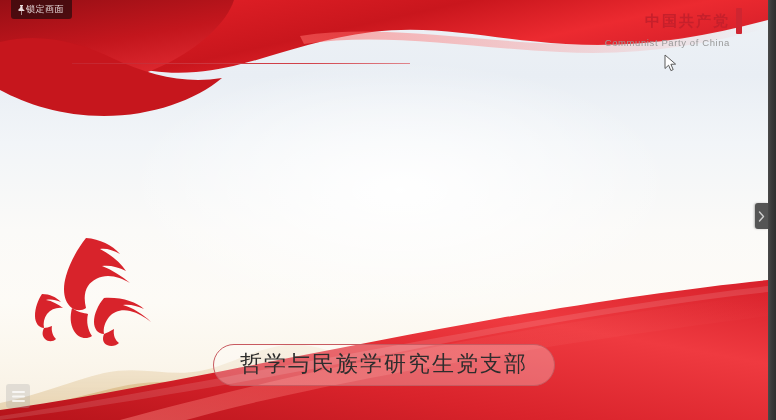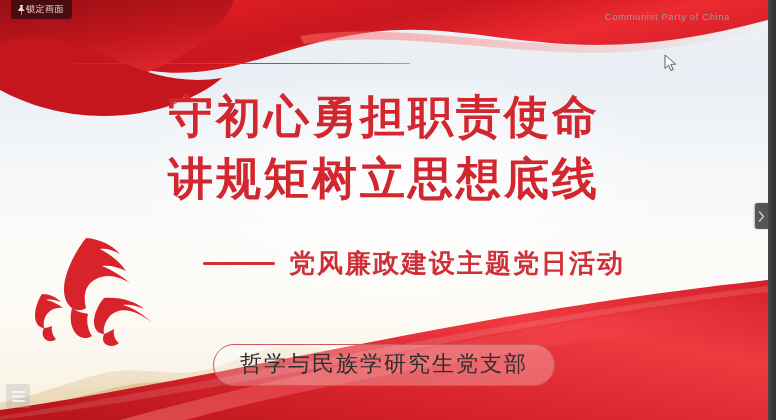--- a/index.html
+++ b/index.html
@@ -231,34 +231,28 @@
                  C62,118 26,106 0,92 Z" fill="#c6161d"></path>
 
         <path d="M300,38 C380,26 460,42 560,46 C640,49 706,38 768,22 L768,30
                  C700,48 636,58 560,54 C462,49 382,34 304,46 Z" fill="url(#fg3)"></path>
       </svg>
     </div>
 
     <div class="rule"></div>
 
     <div class="brand">
+      <div class="brand-row">
+        <span class="brand-cn">中国共产党</span>
+        <span class="brand-bar"></span>
+      </div>
       <div class="brand-en">Communist Party of China</div>
     </div>
 
-    <div class="headline">
-      <div class="line">守初心勇担职责使命</div>
-      <div class="line">讲规矩树立思想底线</div>
-    </div>
-
-    <div class="subtitle">
-      <span class="sub-inner">
-        <span class="sub-dash"></span>
-        <span class="sub-text">党风廉政建设主题党日活动</span>
-      </span>
-    </div>
+
 
     <div class="doves">
       <svg width="170" height="115" viewBox="0 0 170 115" xmlns="http://www.w3.org/2000/svg">
         <g fill="#d8232b">
 
           <path d="M60,6 C52,16 44,30 40,44 C36,58 38,70 46,76
                    C50,79 56,79 60,76 C58,68 58,60 62,54
                    C66,48 74,44 82,44 C90,44 97,47 104,51
                    C96,44 86,38 76,34 C84,33 92,35 100,39
                    C94,30 84,22 74,17 C80,16 87,18 94,22

